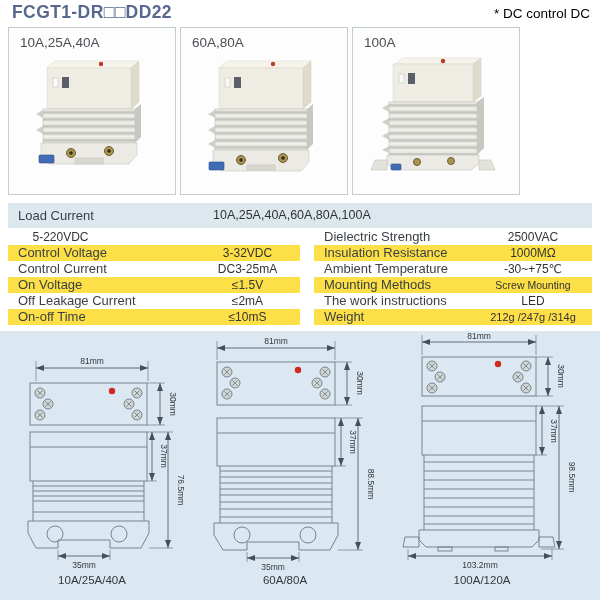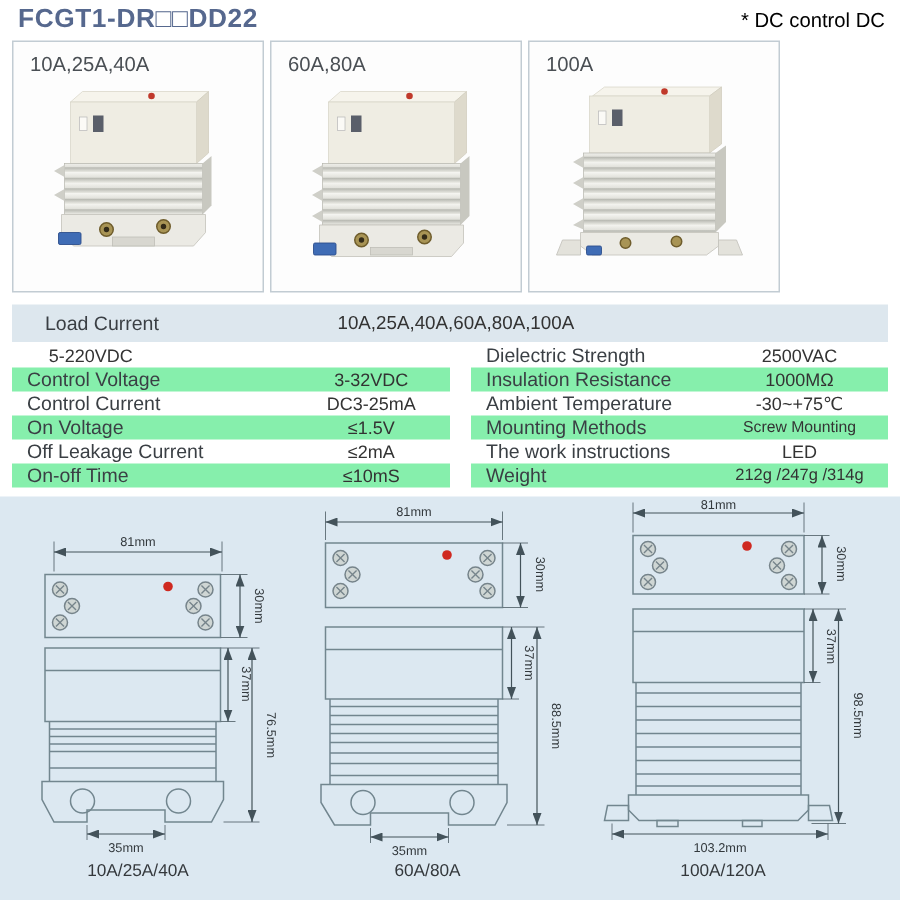--- a/index.html
+++ b/index.html
@@ -12,26 +12,26 @@
   .note{position:absolute;right:10px;top:6px;font-size:13.5px;color:#000000;}
   
   .photos{position:absolute;left:8px;top:27px;width:512px;height:168px;display:flex;gap:4px;}
   .pbox{flex:1;border:1px solid #c2ccd3;background:#fdfdfd;position:relative;}
   .plabel{position:absolute;left:11px;top:7px;font-size:13.5px;color:#4a4f54;}
   .pimg{position:absolute;left:50%;top:24px;transform:translateX(-50%);}
   
   .specs{position:absolute;left:8px;top:203px;width:584px;font-size:13px;}
   .srow{display:flex;height:16px;line-height:16px;}
   .srow.full{height:25px;line-height:25px;background:#dde7ee;margin-bottom:1px;}
-  .full .flabel{width:187px;padding-left:22px;}
+  .full .flabel{width:187px;padding-left:10px;}
   .full .fvalue{padding-left:8px;font-size:12.5px;color:#333;}
   .half{display:flex;}
   .hl{width:292px;}
   .hr{width:278px;margin-left:14px;}
-  .half.shade{background:#86efac;}
+  .half.shade{background:#fde047;}
   .half .lab{flex:1;padding-left:10px;white-space:nowrap;}
   .hl .val{width:105px;text-align:center;font-size:12px;color:#333;}
   .hr .lab{flex:none;width:150px;}
   .hr .val{flex:1;text-align:center;font-size:12px;color:#333;}
   .specs .srow:nth-child(5) .hr .val{font-size:10.5px;}
   .specs .srow:nth-child(7) .hr .val{font-size:11px;}
   
   .draws{position:absolute;left:0;top:331px;width:600px;height:269px;background:#dce8f1;}
   .dwg{position:absolute;top:0;}
   svg text{font-family:"Liberation Sans","DejaVu Sans",sans-serif;fill:#33393d;font-size:8.5px;}

